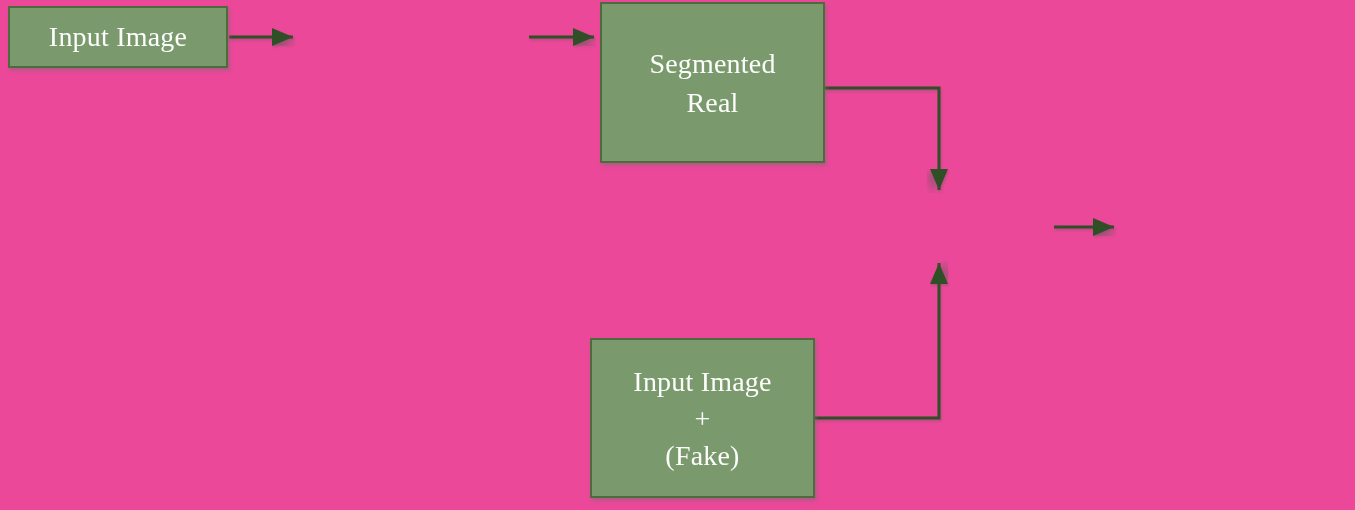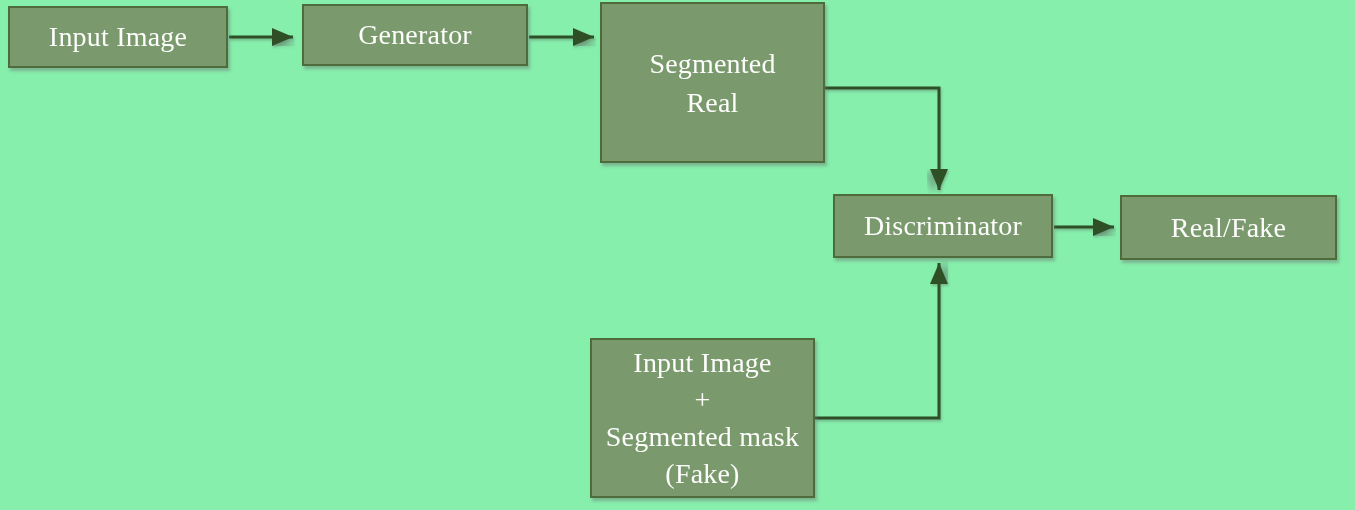--- a/index.html
+++ b/index.html
@@ -5,21 +5,21 @@
   html, body {
     margin: 0;
     padding: 0;
     background: #ffffff;
     font-family: "Liberation Serif", "DejaVu Serif", serif;
   }
   .canvas {
     position: relative;
     width: 1355px;
     height: 510px;
-    background: #86efac;
+    background: #ec4899;
     overflow: hidden;
   }
   .connector-layer {
     position: absolute;
     left: 0;
     top: 0;
     width: 1355px;
     height: 510px;
     pointer-events: none;
   }
@@ -65,37 +65,27 @@
     <path d="M529 37 L594 37" stroke="#2f4f26" stroke-width="3" fill="none" marker-end="url(#arrowhead)"></path>
     <path d="M825 88 L939 88 L939 190" stroke="#2f4f26" stroke-width="3" fill="none" stroke-linejoin="miter" marker-end="url(#arrowhead)"></path>
     <path d="M815 418 L939 418 L939 263" stroke="#2f4f26" stroke-width="3" fill="none" stroke-linejoin="miter" marker-end="url(#arrowhead)"></path>
     <path d="M1054 227 L1114 227" stroke="#2f4f26" stroke-width="3" fill="none" marker-end="url(#arrowhead)"></path>
   </svg>
 
   <div class="node" id="node-input-image">
     <span class="line">Input Image</span>
   </div>
 
-  <div class="node" id="node-generator">
-    <span class="line">Generator</span>
-  </div>
 
   <div class="node" id="node-segmented-fake">
     <span class="line">Segmented</span>
     <span class="line">Real</span>
   </div>
 
-  <div class="node" id="node-discriminator">
-    <span class="line">Discriminator</span>
-  </div>
 
-  <div class="node" id="node-real-fake">
-    <span class="line">Real/Fake</span>
-  </div>
 
   <div class="node" id="node-real-pair">
     <span class="line">Input Image</span>
     <span class="line">+</span>
-    <span class="line">Segmented mask</span>
     <span class="line">(Fake)</span>
   </div>
 
 </div>
 
 </body></html>

